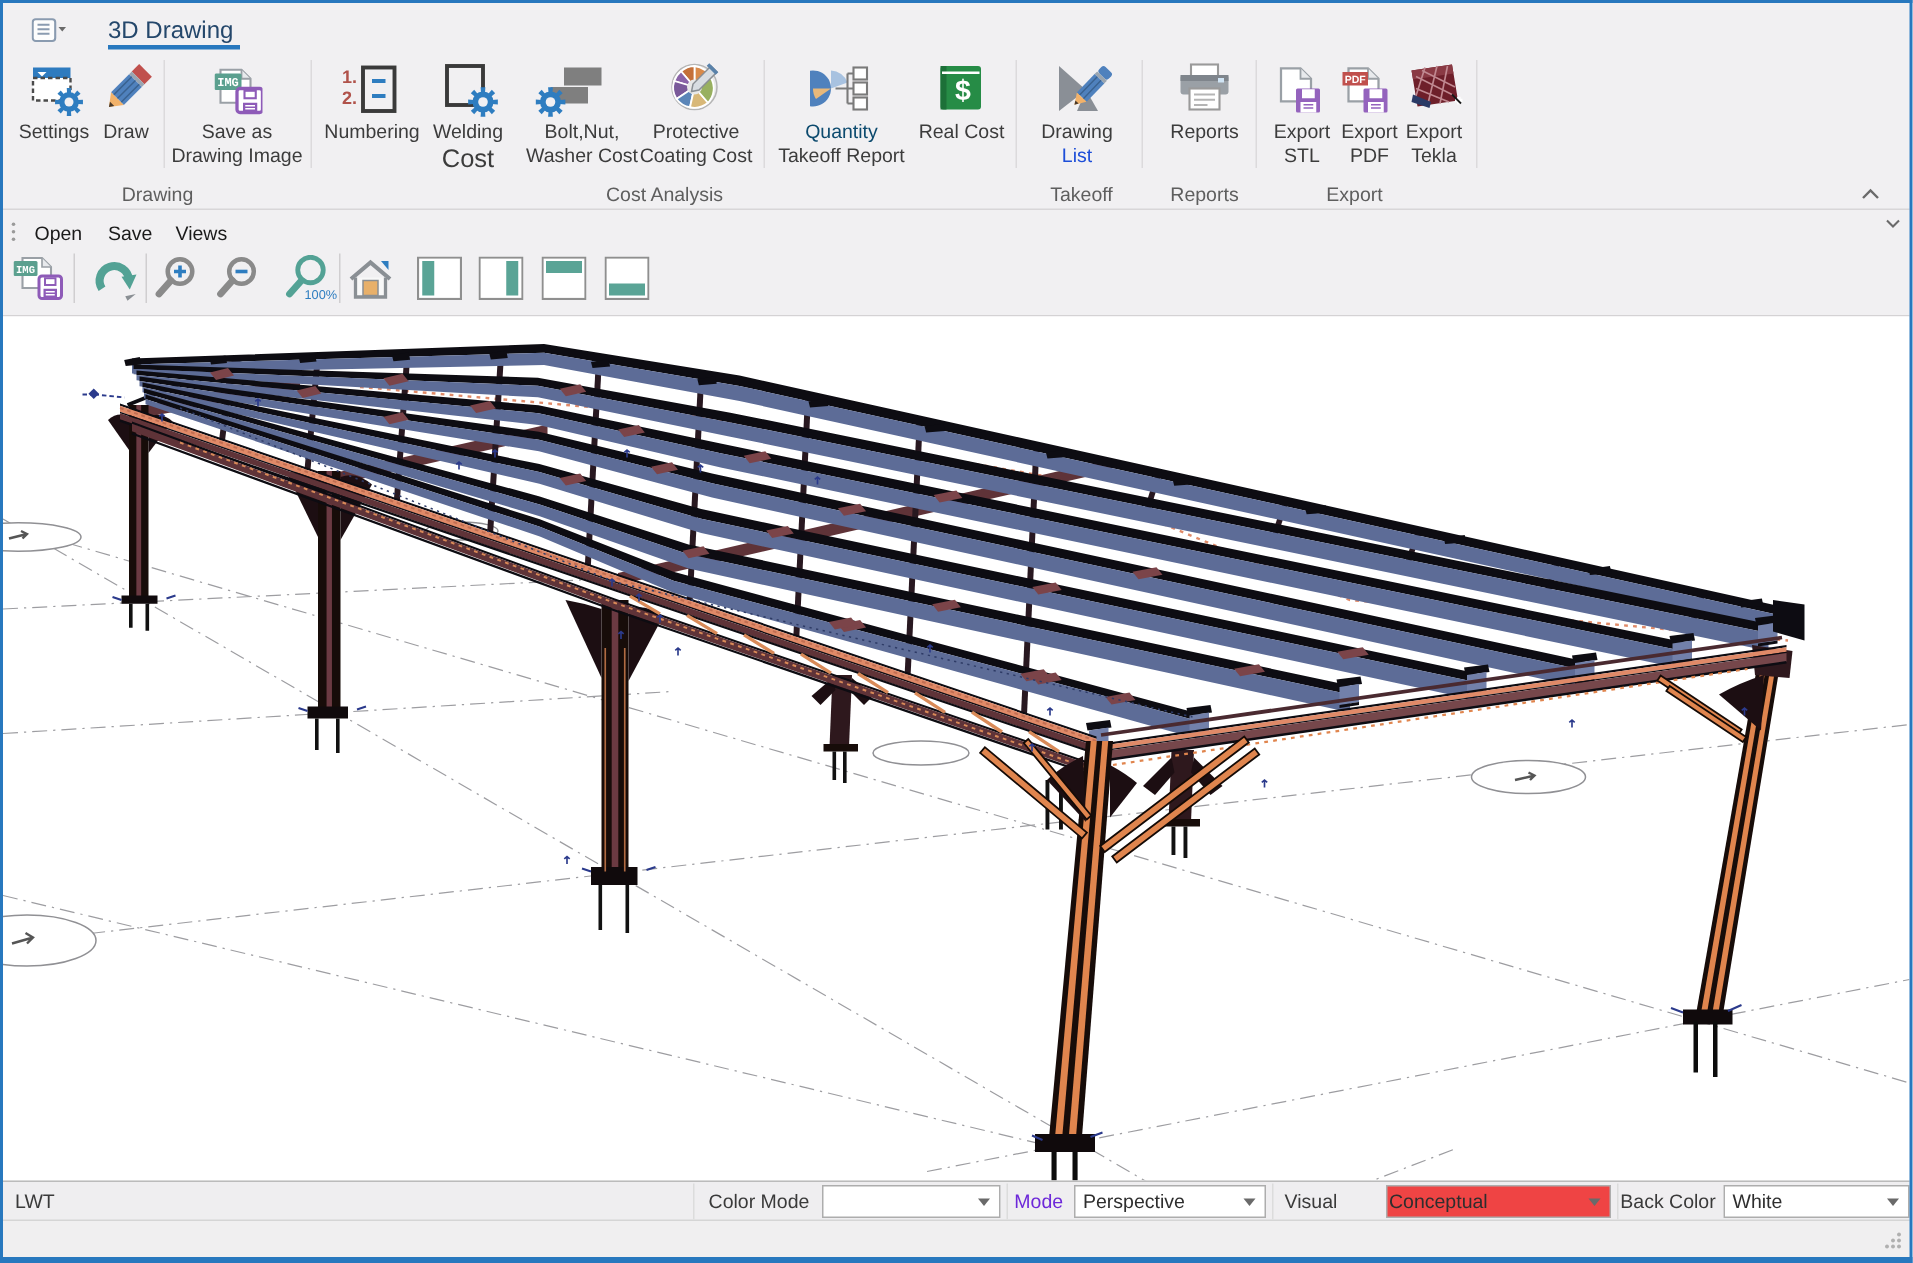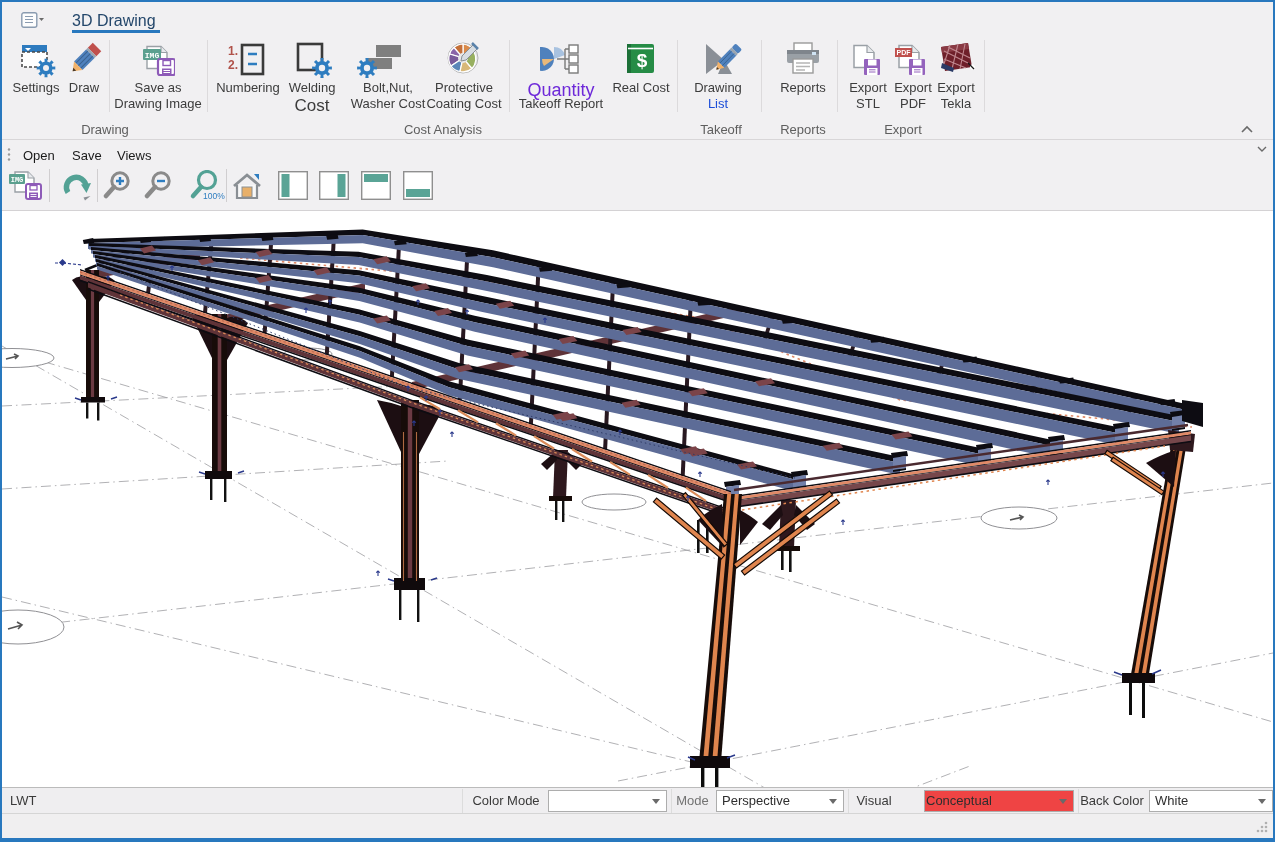--- a/index.html
+++ b/index.html
@@ -169,21 +169,21 @@
         <path d="M32 26 h5 m-2.5 -2.5 v5" stroke="#fff" stroke-width="2.4"></path>
         <path d="M30 22 l6 6" stroke="#1a1a1a" stroke-width="1.2"></path>
       </svg>
   <div style="position:absolute;left:-31.0px;top:78px;width:130px;text-align:center;font-size:13px;color:#3c3c3c;white-space:nowrap">Settings</div>
       <div style="position:absolute;left:17.0px;top:78px;width:130px;text-align:center;font-size:13px;color:#3c3c3c;white-space:nowrap">Draw</div>
       <div style="position:absolute;left:91.0px;top:78px;width:130px;text-align:center;font-size:13px;color:#3c3c3c;white-space:nowrap">Save as</div>
       <div style="position:absolute;left:181.0px;top:78px;width:130px;text-align:center;font-size:13px;color:#3c3c3c;white-space:nowrap">Numbering</div>
       <div style="position:absolute;left:245.0px;top:78px;width:130px;text-align:center;font-size:13px;color:#3c3c3c;white-space:nowrap">Welding</div>
       <div style="position:absolute;left:321.0px;top:78px;width:130px;text-align:center;font-size:13px;color:#3c3c3c;white-space:nowrap">Bolt,Nut,</div>
       <div style="position:absolute;left:397.0px;top:78px;width:130px;text-align:center;font-size:13px;color:#3c3c3c;white-space:nowrap">Protective</div>
-      <div style="position:absolute;left:494.0px;top:78px;width:130px;text-align:center;font-size:18px;color:#6d28d9;white-space:nowrap">Quantity</div>
+      <div style="position:absolute;left:494.0px;top:78px;width:130px;text-align:center;font-size:13px;color:#0c4a6e;white-space:nowrap">Quantity</div>
       <div style="position:absolute;left:574.0px;top:78px;width:130px;text-align:center;font-size:13px;color:#3c3c3c;white-space:nowrap">Real Cost</div>
       <div style="position:absolute;left:651.0px;top:78px;width:130px;text-align:center;font-size:13px;color:#3c3c3c;white-space:nowrap">Drawing</div>
       <div style="position:absolute;left:736.0px;top:78px;width:130px;text-align:center;font-size:13px;color:#3c3c3c;white-space:nowrap">Reports</div>
       <div style="position:absolute;left:801.0px;top:78px;width:130px;text-align:center;font-size:13px;color:#3c3c3c;white-space:nowrap">Export</div>
       <div style="position:absolute;left:846.0px;top:78px;width:130px;text-align:center;font-size:13px;color:#3c3c3c;white-space:nowrap">Export</div>
       <div style="position:absolute;left:889.0px;top:78px;width:130px;text-align:center;font-size:13px;color:#3c3c3c;white-space:nowrap">Export</div>
       <div style="position:absolute;left:91.0px;top:94px;width:130px;text-align:center;font-size:13px;color:#3c3c3c;white-space:nowrap">Drawing Image</div>
       <div style="position:absolute;left:245.0px;top:94px;width:130px;text-align:center;font-size:17px;color:#3c3c3c;white-space:nowrap">Cost</div>
       <div style="position:absolute;left:321.0px;top:94px;width:130px;text-align:center;font-size:13px;color:#3c3c3c;white-space:nowrap">Washer Cost</div>
       <div style="position:absolute;left:397.0px;top:94px;width:130px;text-align:center;font-size:13px;color:#3c3c3c;white-space:nowrap">Coating Cost</div>
@@ -509,21 +509,21 @@
 <div style="position:absolute;left:2px;right:2px;top:787px;height:26px;background:#efeef0;border-top:1px solid #bbbbbb">
       <div style="position:absolute;left:460px;top:1px;width:1px;height:24px;background:#dcdcdc"></div>
       <div style="position:absolute;left:669px;top:1px;width:1px;height:24px;background:#dcdcdc"></div>
       <div style="position:absolute;left:846px;top:1px;width:1px;height:24px;background:#dcdcdc"></div>
       <div style="position:absolute;left:1076px;top:1px;width:1px;height:24px;background:#dcdcdc"></div>
       <div style="position:absolute;left:8px;top:0;font-size:13px;color:#3a3a3a;line-height:26px">LWT</div>
       <div style="position:absolute;left:462px;top:0;width:84px;height:26px;font-size:13px;color:#3a3a3a;line-height:26px;text-align:center">Color Mode</div>
       <div style="position:absolute;left:546px;top:2px;width:119px;height:22px;background:#fff;border:1px solid #adadad;box-sizing:border-box;font-size:13px;color:#2e2e2e;line-height:20px;padding-left:5px">
         <span style="position:absolute;right:6px;top:8px;width:0;height:0;border-left:4px solid transparent;border-right:4px solid transparent;border-top:5px solid #6a6a6a"></span>
       </div>
-      <div style="position:absolute;left:667px;top:0;width:47px;height:26px;font-size:13px;color:#737373;line-height:26px;text-align:center">Mode</div>
+      <div style="position:absolute;left:667px;top:0;width:47px;height:26px;font-size:13px;color:#6d28d9;line-height:26px;text-align:center">Mode</div>
       <div style="position:absolute;left:714px;top:2px;width:128px;height:22px;background:#fff;border:1px solid #adadad;box-sizing:border-box;font-size:13px;color:#2e2e2e;line-height:20px;padding-left:5px">Perspective<span style="position:absolute;right:6px;top:8px;width:0;height:0;border-left:4px solid transparent;border-right:4px solid transparent;border-top:5px solid #6a6a6a"></span></div>
       <div style="position:absolute;left:843px;top:0;width:58px;height:26px;font-size:13px;color:#3a3a3a;line-height:26px;text-align:center">Visual Style</div>
       <div style="position:absolute;left:922px;top:2px;width:150px;height:22px;background:#ef4444;border:1px solid #adadad;box-sizing:border-box;font-size:13px;color:#2e2e2e;line-height:20px;padding-left:1px">Conceptual<span style="position:absolute;right:6px;top:8px;width:0;height:0;border-left:4px solid transparent;border-right:4px solid transparent;border-top:5px solid #6a6a6a"></span></div>
       <div style="position:absolute;left:1073px;top:0;width:74px;height:26px;font-size:13px;color:#3a3a3a;line-height:26px;text-align:center">Back Color</div>
       <div style="position:absolute;left:1147px;top:2px;width:124px;height:22px;background:#fff;border:1px solid #adadad;box-sizing:border-box;font-size:13px;color:#2e2e2e;line-height:20px;padding-left:5px">White<span style="position:absolute;right:6px;top:8px;width:0;height:0;border-left:4px solid transparent;border-right:4px solid transparent;border-top:5px solid #6a6a6a"></span></div>
     </div>
     <div style="position:absolute;left:2px;right:2px;top:813px;height:24px;background:#f0eff0;border-top:1px solid #d5d5d5">
       <svg style="position:absolute;right:4px;top:6px" width="14" height="14">
         <g fill="#b0b0b0">
           <circle cx="11" cy="3" r="1.3"></circle>

